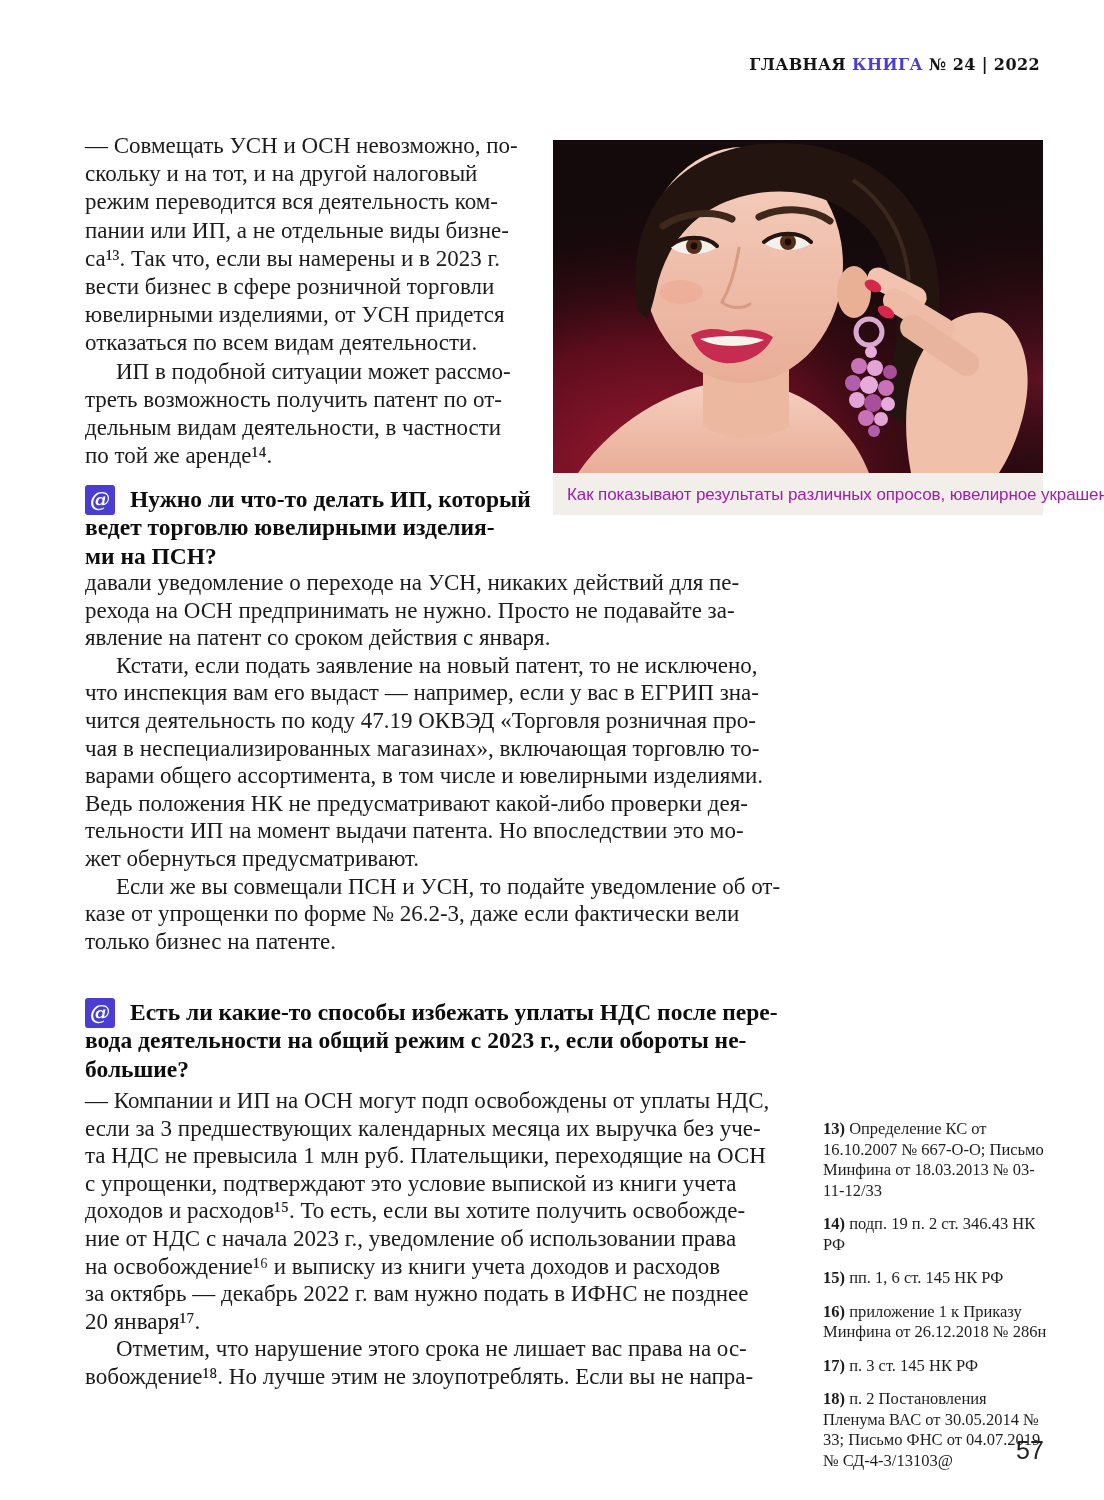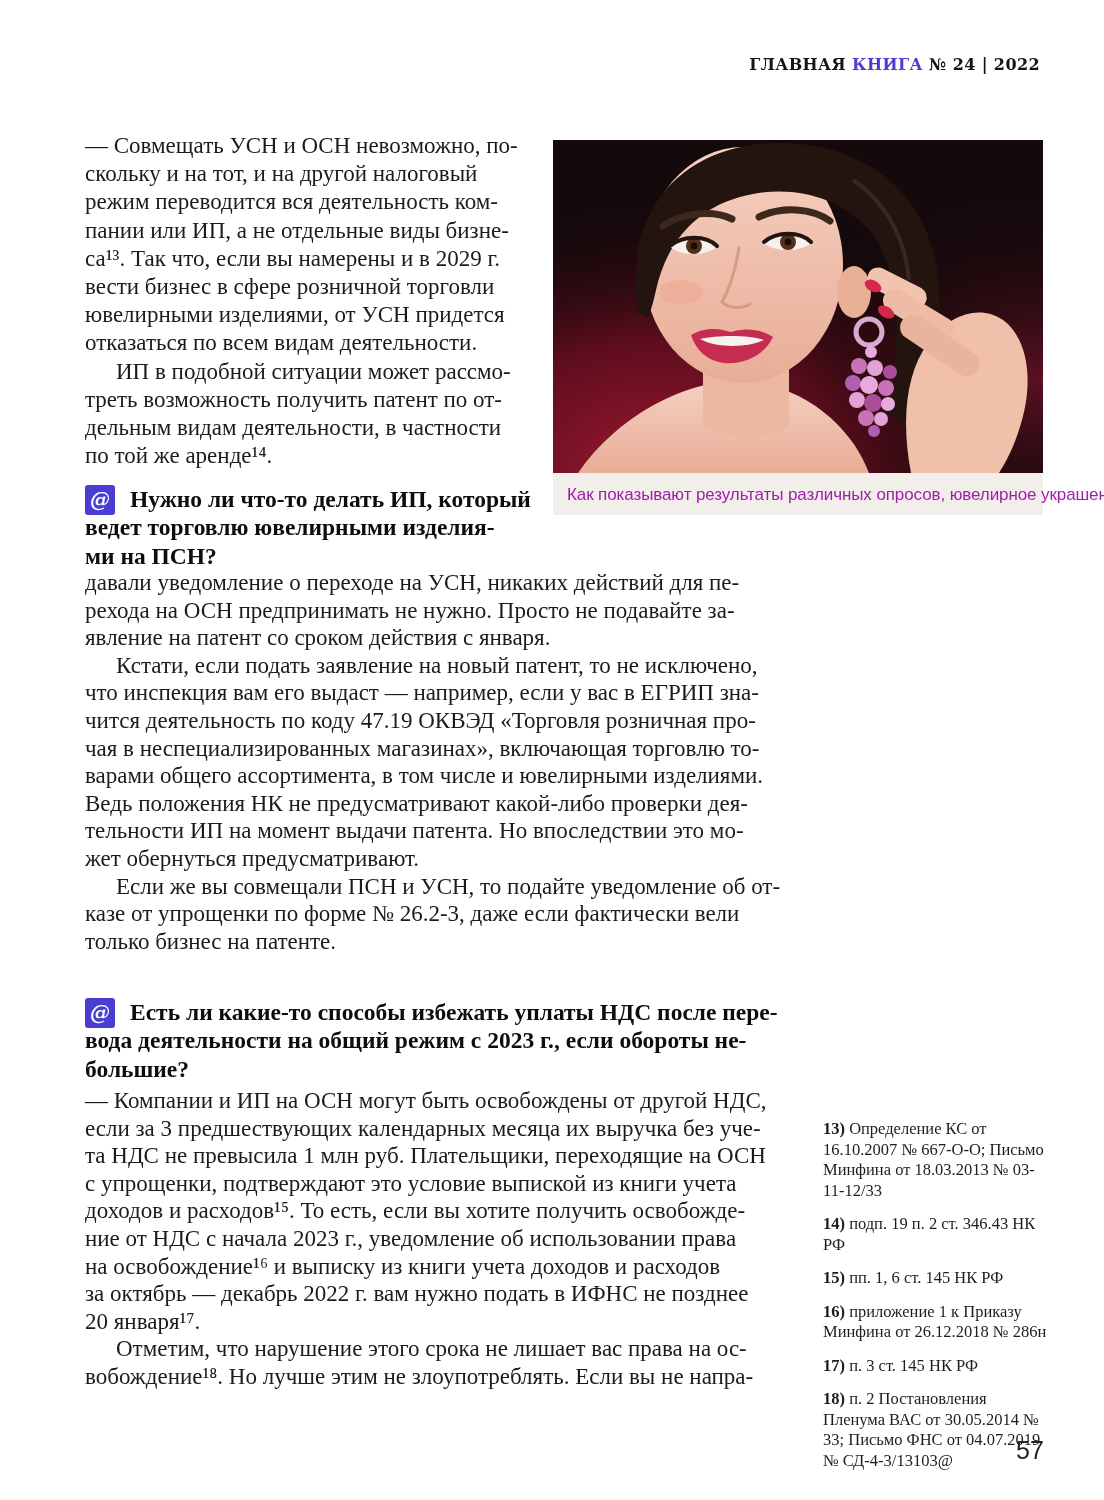--- a/index.html
+++ b/index.html
@@ -73,21 +73,21 @@
     <span class="accent">КНИГА</span>
     <span>№ 24 | 2022</span>
   </div>
 
   <section class="intro flow">
       <div class="para">
         <div class="line">—  Совмещать УСН и ОСН невозможно, по-</div>
         <div class="line">скольку и на тот, и на другой налоговый</div>
         <div class="line">режим переводится вся деятельность ком-</div>
         <div class="line">пании или ИП, а не отдельные виды бизне-</div>
-        <div class="line">са¹³. Так что, если вы намерены и в 2029 г.</div>
+        <div class="line">са¹³. Так что, если вы намерены и в 2023 г.</div>
         <div class="line">вести бизнес в сфере розничной торговли</div>
         <div class="line">ювелирными изделиями, от УСН придется</div>
         <div class="line">отказаться по всем видам деятельности.</div>
       </div>
       <div class="para">
         <div class="line">ИП в подобной ситуации может рассмо-</div>
         <div class="line">треть возможность получить патент по от-</div>
         <div class="line">дельным видам деятельности, в частности</div>
         <div class="line">по той же аренде¹⁴.</div>
       </div>
@@ -207,21 +207,21 @@
   <div class="qa-heading" style="top:998px;">
     <span class="at-icon">@</span>
     <div class="lines">
         <div class="line">Есть ли какие-то способы избежать уплаты НДС после пере-</div>
         <div class="line">вода деятельности на общий режим с 2023 г., если обороты не-</div>
         <div class="line">большие?</div>
       </div>
   </div>
   <section class="answer flow" style="top:1087px;">
       <div class="para">
-        <div class="line">—  Компании и ИП на ОСН могут быть освобождены от другой НДС,</div>
+        <div class="line">—  Компании и ИП на ОСН могут подп освобождены от уплаты НДС,</div>
         <div class="line">если за 3 предшествующих календарных месяца их выручка без уче-</div>
         <div class="line">та НДС не превысила 1 млн руб. Плательщики, переходящие на ОСН</div>
         <div class="line">с упрощенки, подтверждают это условие выпиской из книги учета</div>
         <div class="line">доходов и расходов¹⁵. То есть, если вы хотите получить освобожде-</div>
         <div class="line">ние от НДС с начала 2023 г., уведомление об использовании права</div>
         <div class="line">на освобождение¹⁶ и выписку из книги учета доходов и расходов</div>
         <div class="line">за октябрь — декабрь 2022 г. вам нужно подать в ИФНС не позднее</div>
         <div class="line">20 января¹⁷.</div>
       </div>
       <div class="para">

